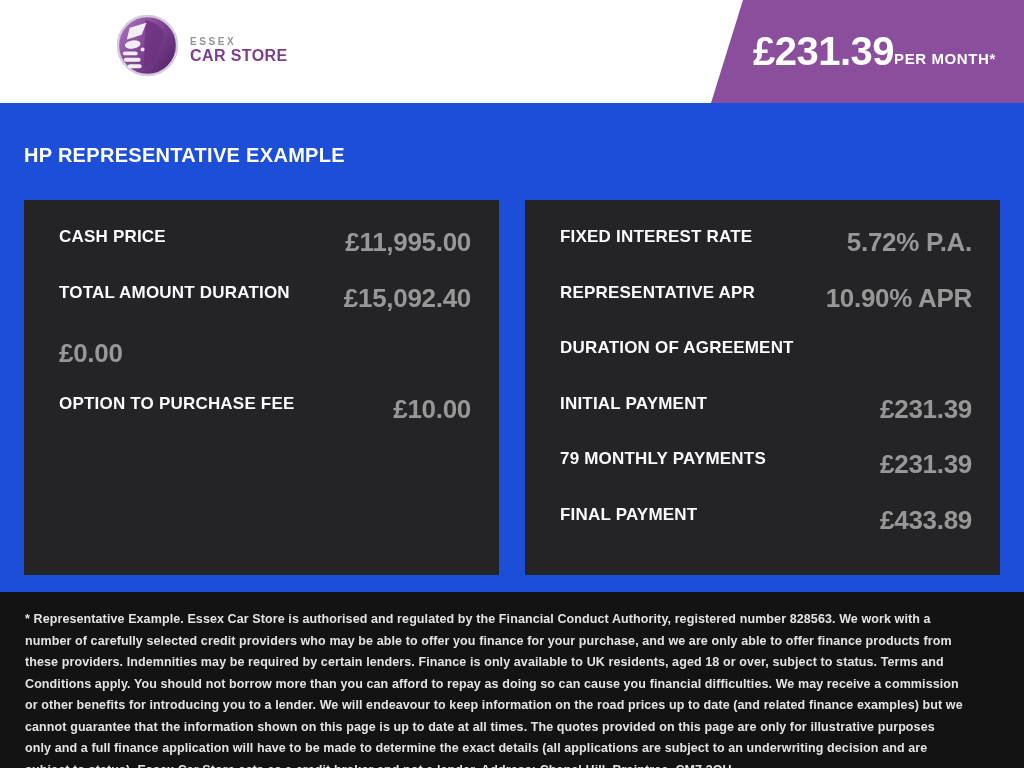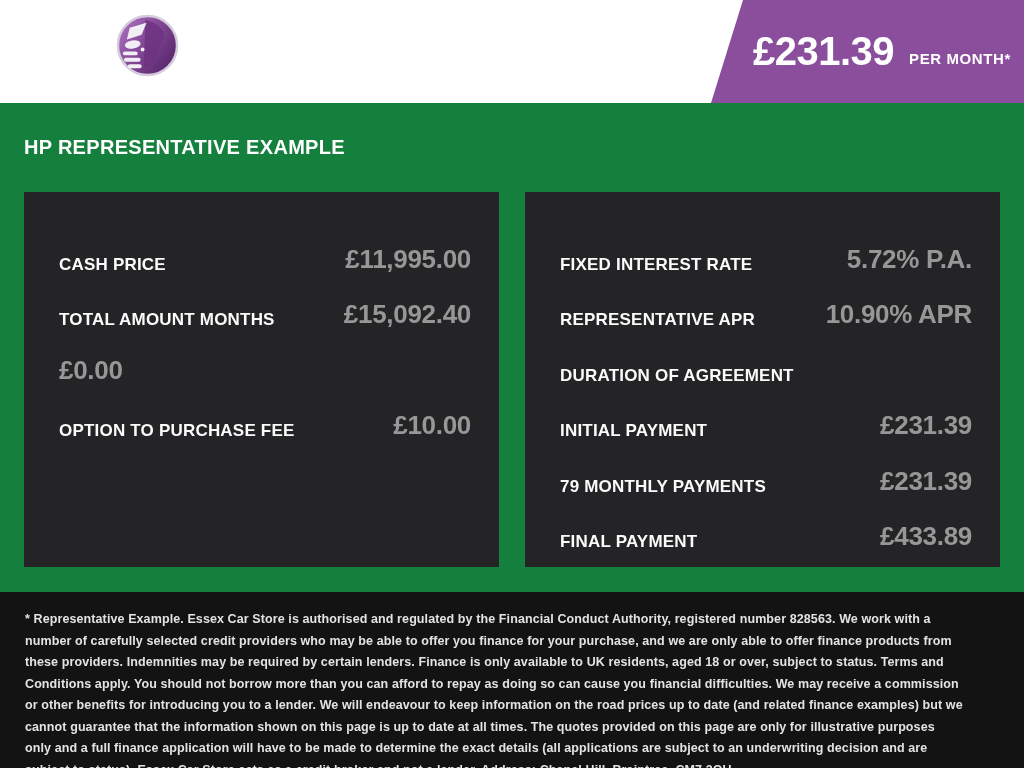--- a/index.html
+++ b/index.html
@@ -22,41 +22,41 @@
     position:absolute; top:0; right:0; height:103px; width:313px;
     background:#8a4e9d;
     clip-path:polygon(32px 0, 100% 0, 100% 100%, 0 100%);
     display:flex; align-items:center; padding-left:42px;
   }
   .price-banner .amount {
     color:#ffffff; font-size:40px; font-weight:700; letter-spacing:-0.5px;
   }
   .price-banner .period {
     color:#ffffff; font-size:15px; font-weight:700; letter-spacing:0.6px;
-    margin-left:15px; padding-top:14px;
+    padding-top:14px;
   }
 
   
   .body-dark {
-    height:489px; background:#15803d; padding:0 24px;
+    height:489px; background:#1d4ed8; padding:8px 24px;
   }
   .page-title {
     padding-top:33px; font-size:20px; font-weight:700; color:#ffffff;
     letter-spacing:0.3px;
   }
   .panels {
     margin-top:33px; display:flex; gap:26px;
   }
   .panel {
     flex:1; height:375px; background:#242427;
     padding:27px 28px 15px 35px;
     display:flex; flex-direction:column;
   }
   .row {
-    height:55.5px; display:flex; justify-content:space-between; align-items:flex-end;
+    height:55.5px; display:flex; justify-content:space-between; align-items:flex-start;
   }
   .row .label {
     font-size:17px; font-weight:700; color:#fbfbfb; letter-spacing:0.2px;
   }
   .row .value {
     font-size:26px; font-weight:700; color:#979797; letter-spacing:-0.3px;
   }
 
   
   .disclaimer {
@@ -82,38 +82,42 @@
       </defs>
       <circle cx="32" cy="32" r="30" fill="url(#lgrad)" stroke="#d5cbdb" stroke-width="2.5"></circle>
       <path d="M30 6 C40 8 47 14 49 21 L38 50 L28 54 Z" fill="#6d3380" opacity="0.85"></path>
       <path d="M14 14 L31 9 L26 21 L11 26 Z" fill="#f2eef5"></path>
       <ellipse cx="17" cy="31" rx="8" ry="4.2" fill="#f2eef5" transform="rotate(-9 17 31)"></ellipse>
       <rect x="7" y="38" width="15" height="4" rx="2" fill="#f2eef5"></rect>
       <rect x="8" y="44.5" width="17" height="4" rx="2" fill="#f2eef5"></rect>
       <rect x="12" y="51" width="14" height="4" rx="2" fill="#f2eef5"></rect>
       <circle cx="27" cy="36" r="2" fill="#f2eef5"></circle>
     </svg>
+    <div class="logo-text">
+      <span class="logo-essex">ESSEX</span>
+      <span class="logo-carstore">CAR STORE</span>
+    </div>
   </div>
   <div class="price-banner">
     <span class="amount">£231.39</span>
     <span class="period">PER MONTH*</span>
   </div>
 </header>
 
 <main class="body-dark">
   <h1 class="page-title">HP REPRESENTATIVE EXAMPLE</h1>
   <div class="panels">
 
     <section class="panel">
       <div class="row">
         <span class="label">CASH PRICE</span>
         <span class="value">£11,995.00</span>
       </div>
       <div class="row">
-        <span class="label">TOTAL AMOUNT MONTHS</span>
+        <span class="label">TOTAL AMOUNT DURATION</span>
         <span class="value">£15,092.40</span>
       </div>
       <div class="row">
         <span class="value">£0.00</span>
       </div>
       <div class="row">
         <span class="label">OPTION TO PURCHASE FEE</span>
         <span class="value">£10.00</span>
       </div>
     </section>

